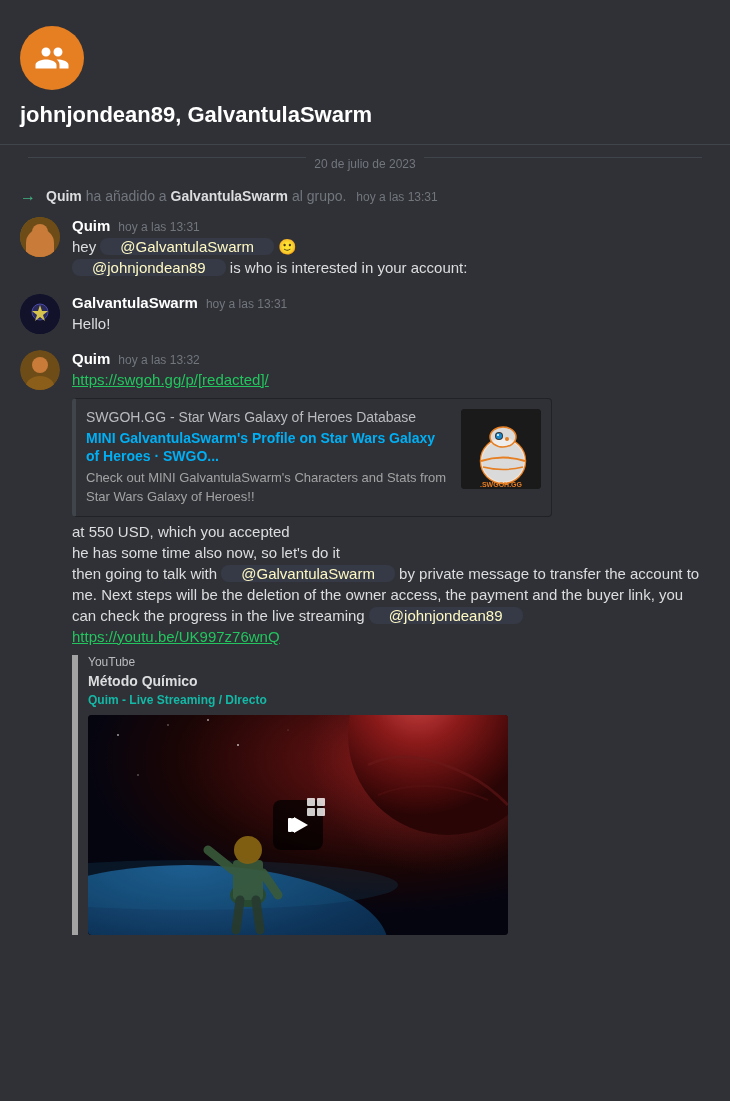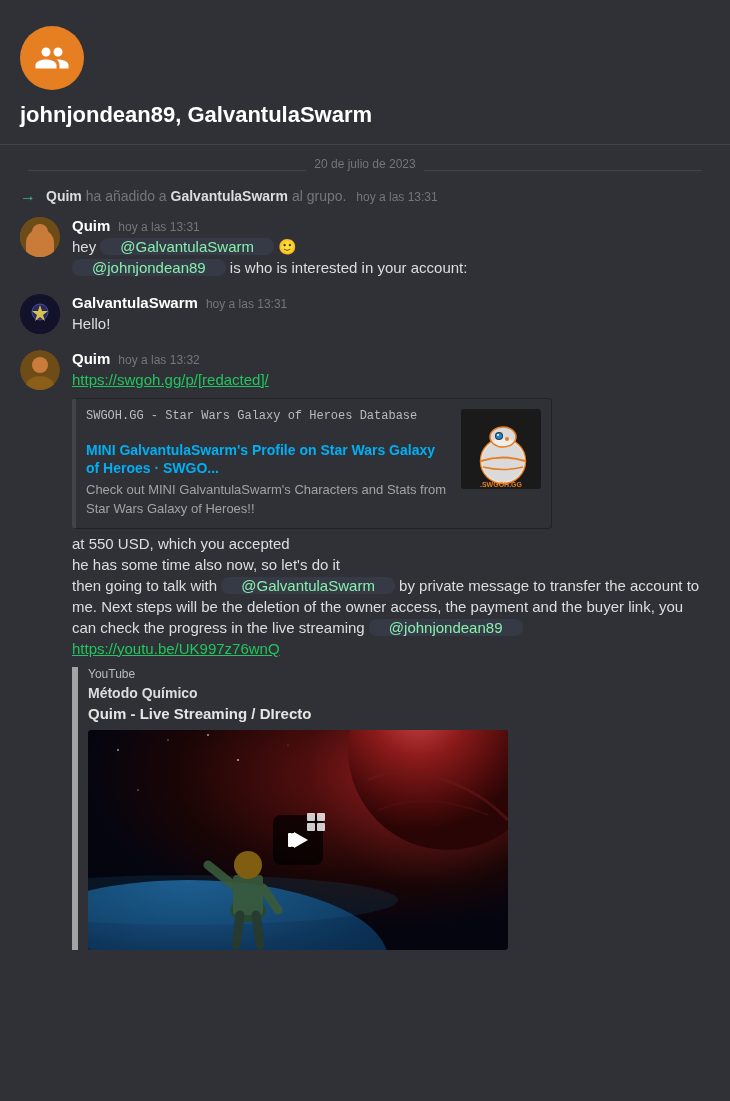--- a/index.html
+++ b/index.html
@@ -44,21 +44,21 @@
       color: #b9bbbe;
     }
     .header-subtitle strong {
       color: #ffffff;
       font-weight: 600;
     }
 
     
     .date-divider {
       display: flex;
-      align-items: flex-end;
+      align-items: flex-start;
       padding: 12px 20px;
       font-size: 12px;
       color: #72767d;
     }
     .date-divider::before, .date-divider::after {
       content: '';
       flex: 1;
       height: 1px;
       background: #40444b;
       margin: 0 8px;
@@ -145,21 +145,21 @@
       font-size: 12px;
       color: #72767d;
       margin-left: 8px;
     }
     .message-text {
       color: #dcddde;
       font-size: 15px;
       line-height: 1.4;
     }
     .mention {
-      color: #86efac;
+      color: #fef9c3;
       background: rgba(114, 137, 218, 0.1);
       border-radius: 8px;
       padding: 0 20px;
     }
     .link {
       color: #22c55e;
       text-decoration: underline;
       cursor: pointer;
     }
 
@@ -174,24 +174,23 @@
       max-width: 480px;
       display: flex;
       align-items: flex-start;
       justify-content: space-between;
     }
     .link-preview-content {
       flex: 1;
       margin-right: 10px;
     }
     .link-preview-site {
-      font-size: 12px;
+      font-size: 14px;
       color: #b9bbbe;
-      margin-bottom: 18px;
-      font-family: Liberation Mono, monospace;
+      margin-bottom: 4px;
     }
     .link-preview-title {
       color: #00aff4;
       font-size: 14px;
       font-weight: 600;
       margin-bottom: 4px;
       line-height: 1.3;
     }
     .link-preview-desc {
       font-size: 13px;
@@ -224,22 +223,22 @@
       color: #b9bbbe;
       margin-bottom: 4px;
     }
     .youtube-channel {
       font-size: 14px;
       color: #dcddde;
       font-weight: 600;
       margin-bottom: 4px;
     }
     .youtube-title {
-      color: #e5e5e5;
-      font-size: 15px;
+      color: #14b8a6;
+      font-size: 12px;
       font-weight: 600;
       margin-bottom: 8px;
     }
     .youtube-thumbnail {
       width: 420px;
       height: 220px;
       border-radius: 4px;
       overflow: hidden;
       position: relative;
       background: #1a0a0a;

